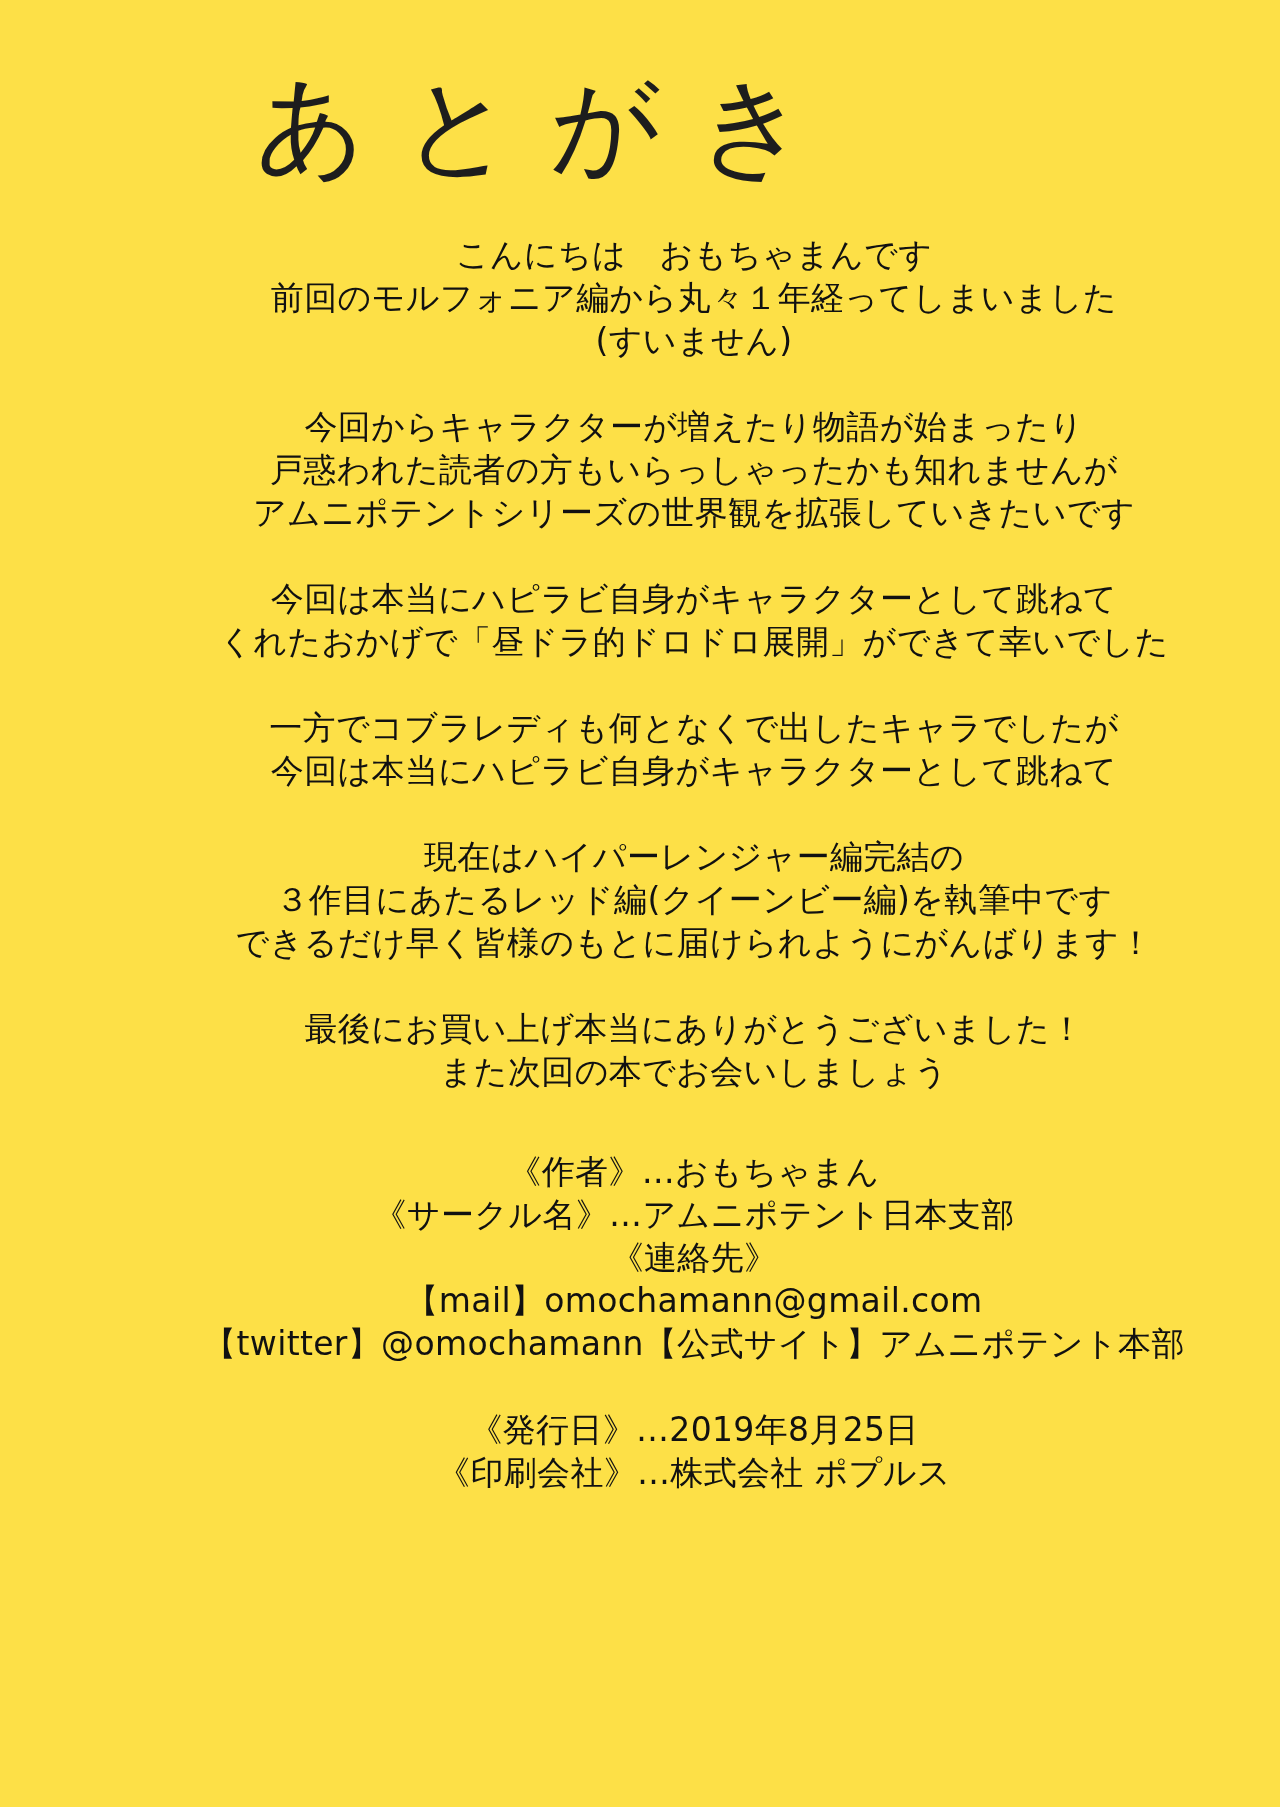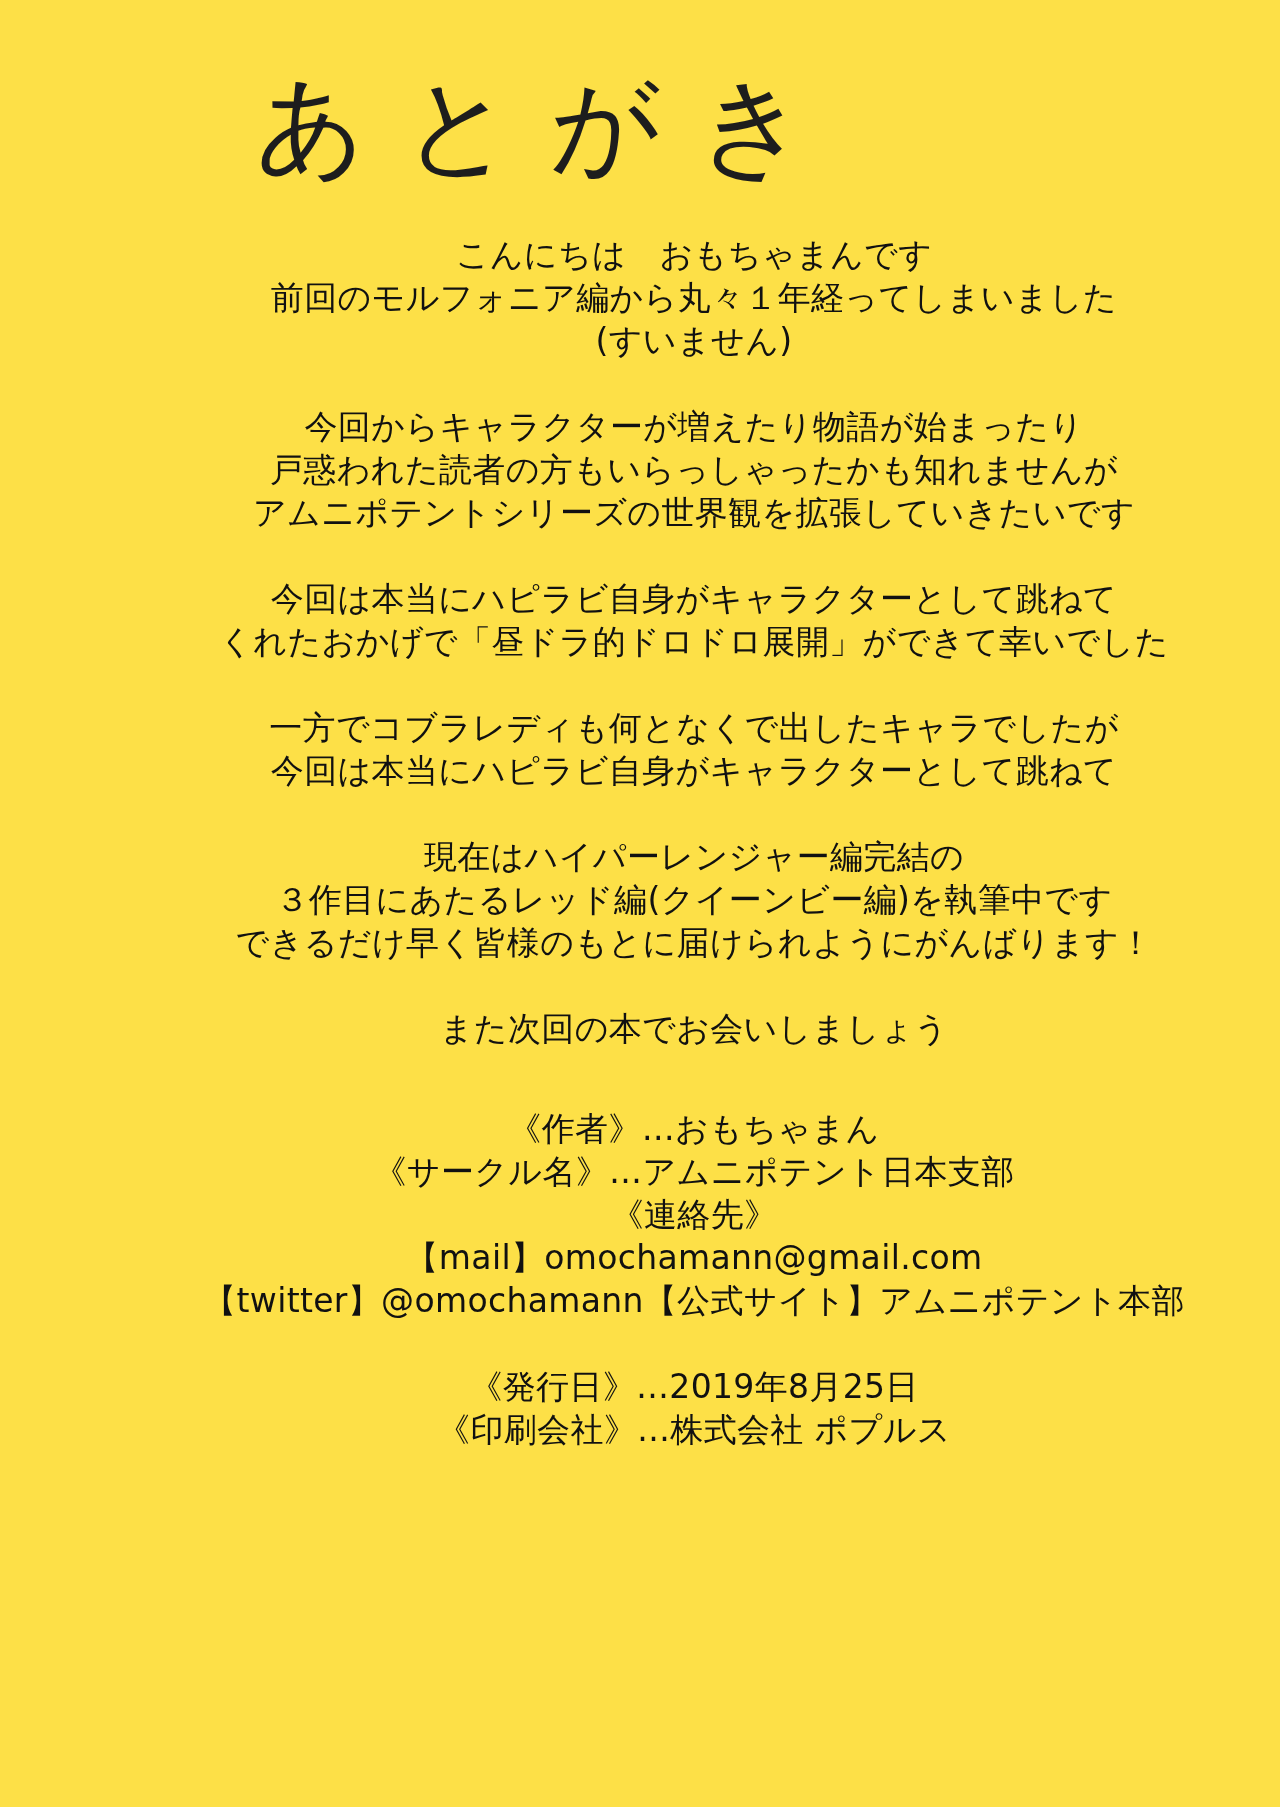--- a/index.html
+++ b/index.html
@@ -70,20 +70,21 @@
       <div class="para">
         <span class="line">一方でコブラレディも何となくで出したキャラでしたが</span>
         <span class="line">今回は本当にハピラビ自身がキャラクターとして跳ねて</span>
       </div>
       <div class="para">
         <span class="line">現在はハイパーレンジャー編完結の</span>
         <span class="line">３作目にあたるレッド編(クイーンビー編)を執筆中です</span>
         <span class="line">できるだけ早く皆様のもとに届けられようにがんばります！</span>
       </div>
       <div class="para">
+        <span class="line">最後にお買い上げ本当にありがとうございました！</span>
         <span class="line">また次回の本でお会いしましょう</span>
       </div>
       <div class="para gap-large">
         <span class="line">《作者》…おもちゃまん</span>
         <span class="line">《サークル名》…アムニポテント日本支部</span>
         <span class="line">《連絡先》</span>
         <span class="line">【mail】omochamann@gmail.com</span>
         <span class="line">【twitter】@omochamann【公式サイト】アムニポテント本部</span>
       </div>
       <div class="para">

